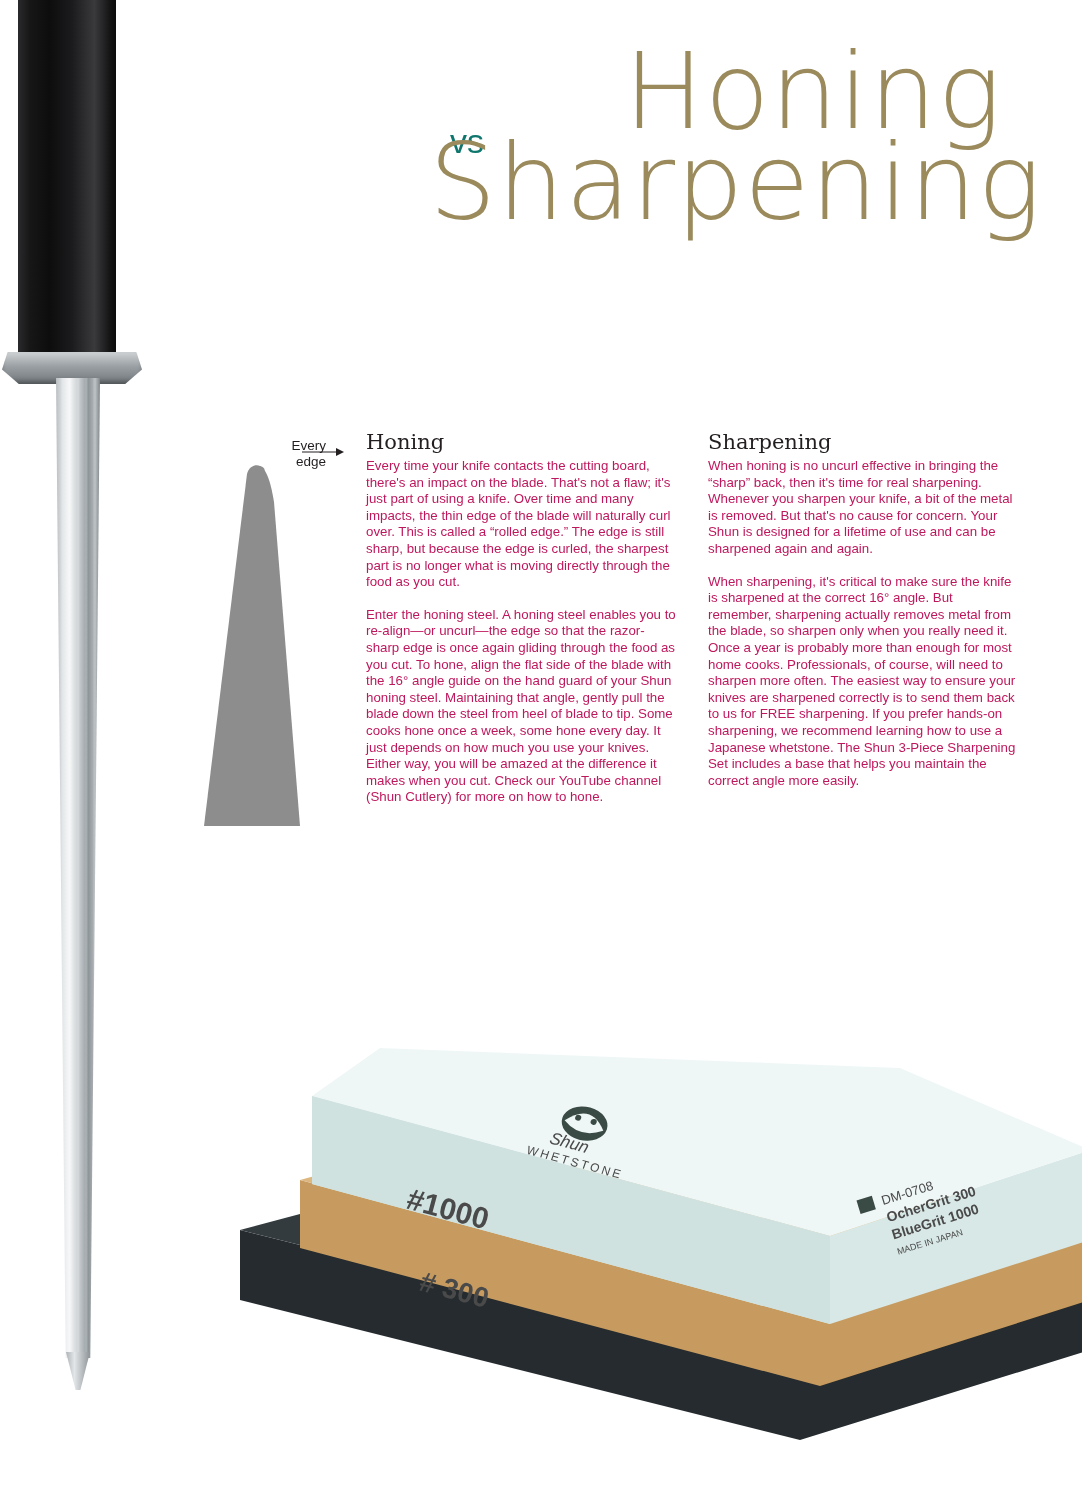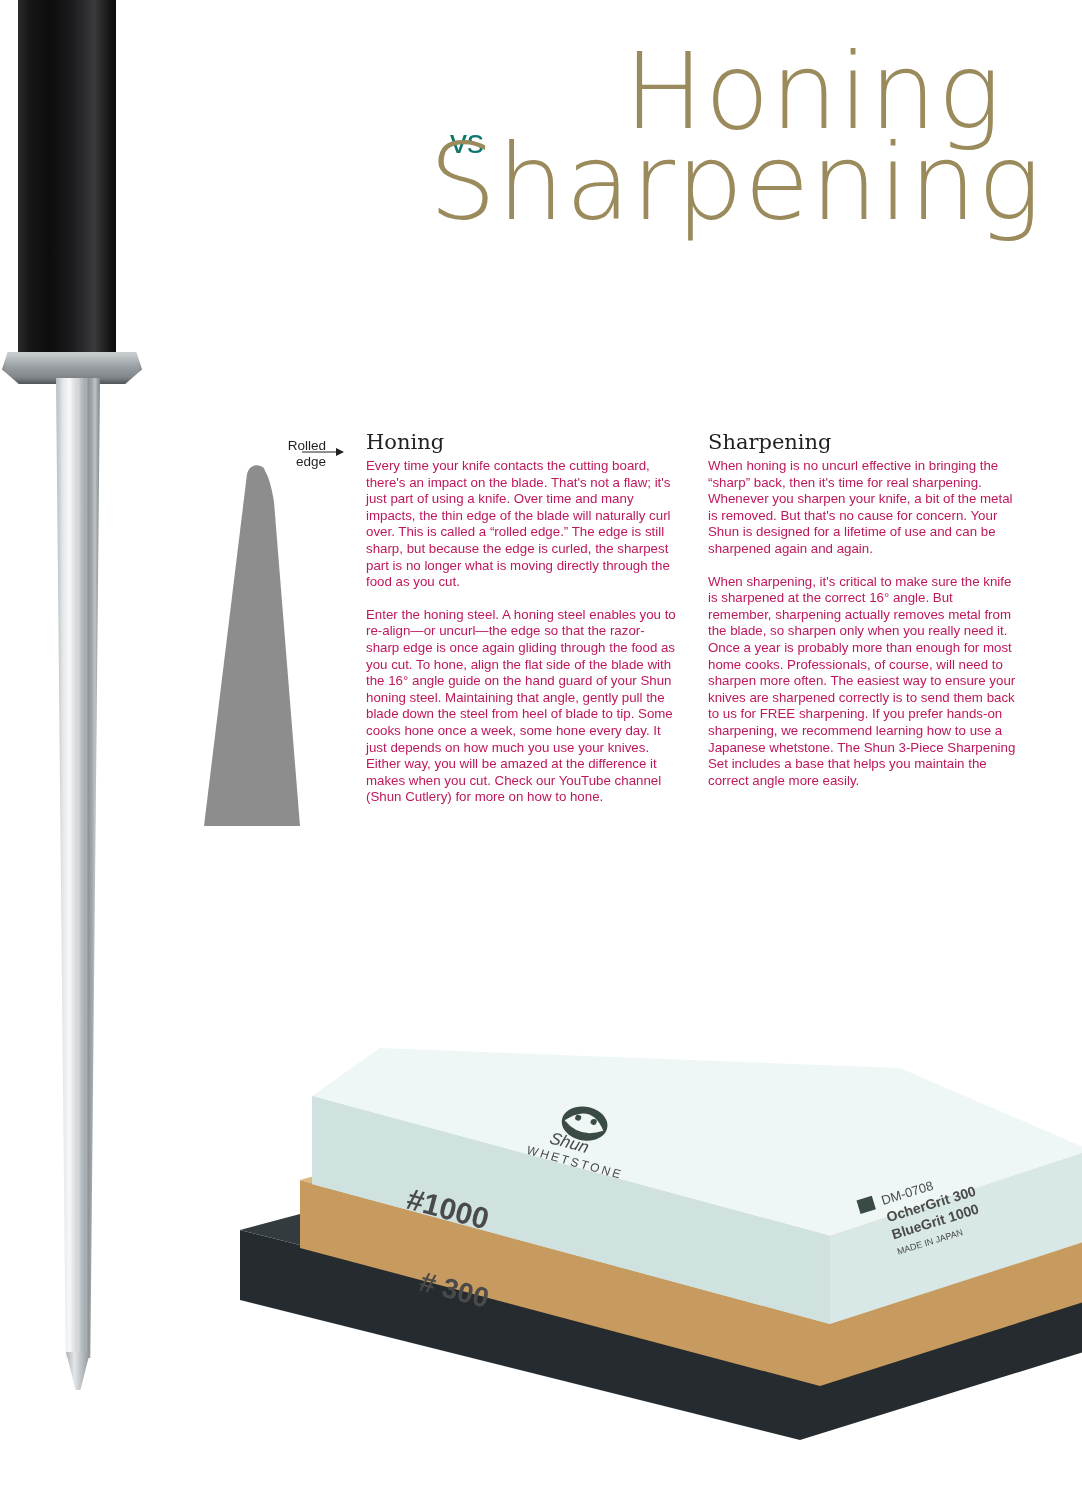--- a/index.html
+++ b/index.html
@@ -199,21 +199,21 @@
 
   <div class="steel-wrap">
     <div class="steel-handle"></div>
     <div class="steel-guard"></div>
     <div class="steel-rod"></div>
     <div class="rod-lines"></div>
     <div class="steel-tip"></div>
   </div>
 
   <div class="rolled-label">
-    <div>Rolled</div>
+    <div>Every</div>
     <div>edge</div>
   </div>
 
   <svg class="blade-shape" viewBox="0 0 116 372">
     <path d="M60 4 C 56 2, 49 4, 47 12 L 4 364 L 100 364 L 74 40 C 70 16, 66 8, 60 4 Z" fill="#8d8d8d"></path>
     <path d="M60 4 C 70 6, 62 18, 52 14 C 56 6, 58 4, 60 4 Z" fill="#8d8d8d"></path>
   </svg>
   <svg style="position:absolute;left:300px;top:440px;width:80px;height:40px" viewBox="0 0 80 40">
     <path d="M2 12 L 36 12" stroke="#231f20" stroke-width="1" fill="none"></path>
     <path d="M36 8 L 44 12 L 36 16 Z" fill="#231f20"></path>

